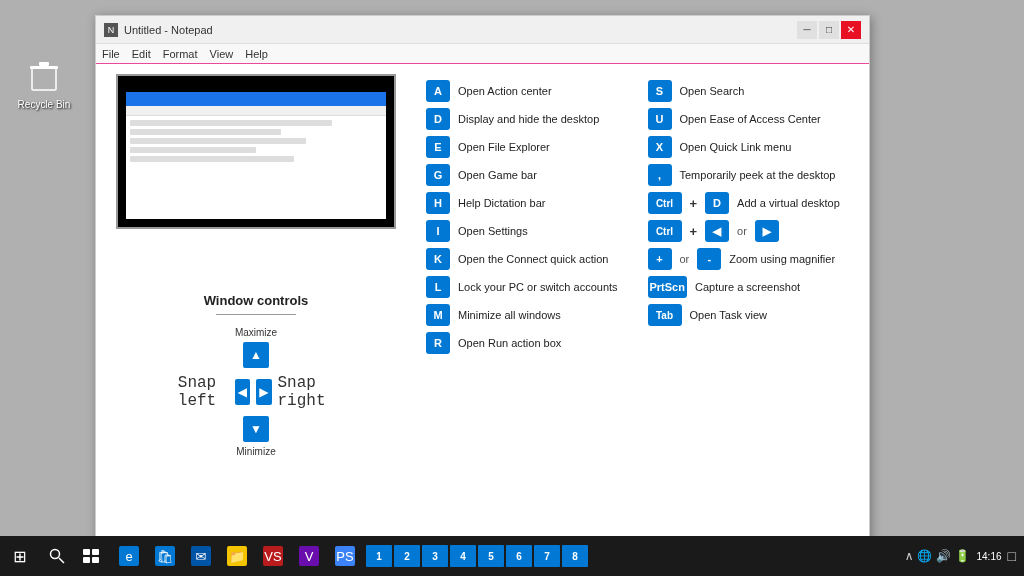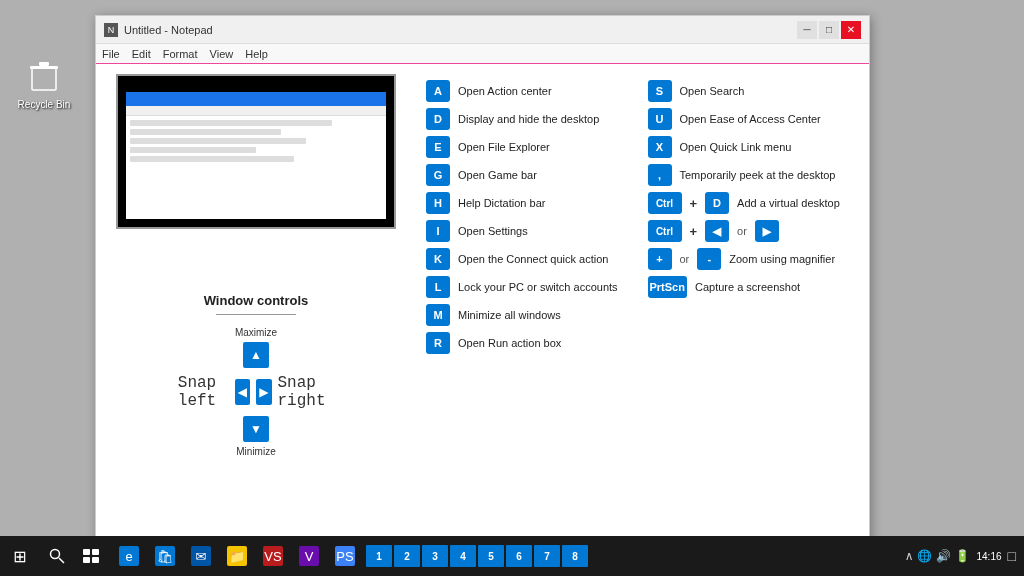--- a/index.html
+++ b/index.html
@@ -631,20 +631,24 @@
               <span class="or-text">or</span>
               <div class="key-badge">-</div>
               <span class="shortcut-desc">Zoom using magnifier</span>
             </div>
 
             <div class="shortcut-row">
               <div class="key-badge prtscn" style="font-size:11px;padding:0 2px;min-width:30px;">PrtScn</div>
               <span class="shortcut-desc">Capture a screenshot</span>
             </div>
 
+            <div class="shortcut-row">
+              <div class="key-badge wide">Tab</div>
+              <span class="shortcut-desc">Open Task view</span>
+            </div>
           </div>
 
         </div>
       </div>
 
     </div>
   </div>
 
   <div class="taskbar">
     <div class="taskbar-left">

